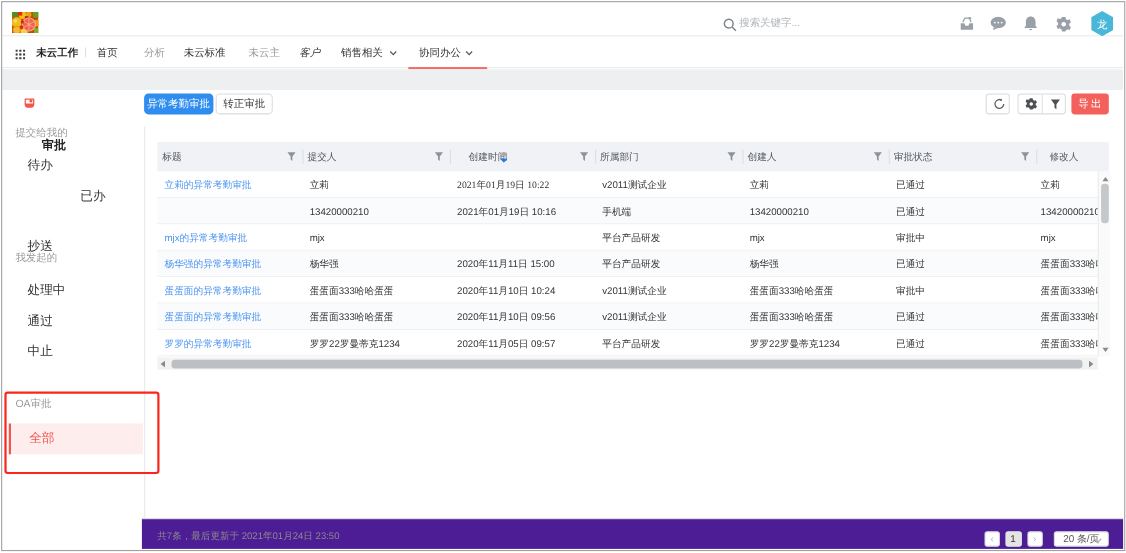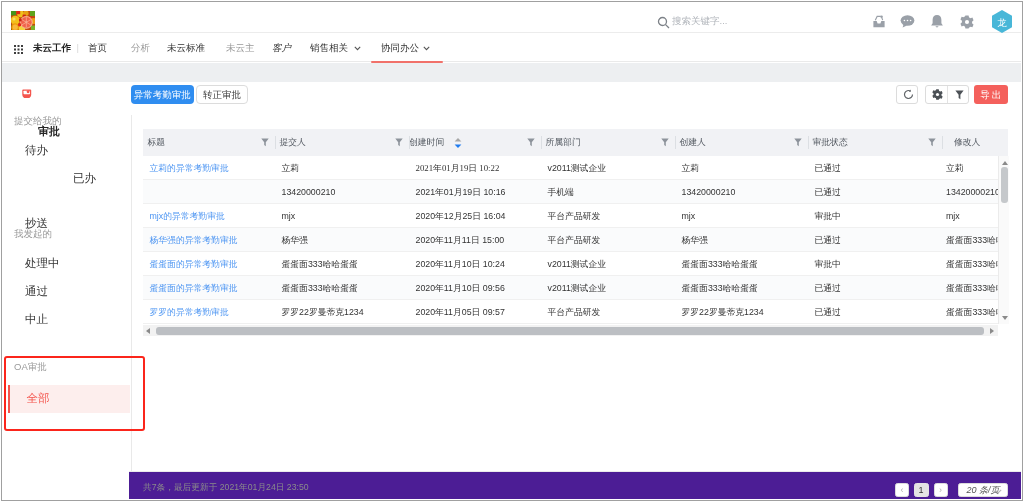--- a/index.html
+++ b/index.html
@@ -167,21 +167,21 @@
       <circle cx="7.5" cy="7.5" r="2.2" fill="#fff"></circle>
     </svg>
     <svg class="abs" style="left:953px;top:7.5px" width="9" height="10" viewBox="0 0 8 9">
       <path d="M0.3 0.5 H7.7 L4.8 4.2 V8.3 L3.2 7.1 V4.2 Z" fill="#4c5156"></path>
     </svg>
     <div id="exportbtn">导出</div>
     <div id="tablewrap">
       <div id="thead">
       <span class="th" style="left:4.5px">标题</span>
       <span class="th" style="left:136.5px">提交人</span>
-      <span class="th" style="left:266px">创建时间</span>
+      <span class="th" style="left:283px">创建时间</span>
       <span class="th" style="left:402.5px">所属部门</span>
       <span class="th" style="left:536.5px">创建人</span>
       <span class="th" style="left:669.5px">审批状态</span>
       <span class="th" style="left:811px">修改人</span>
       <div class="thdiv" style="left:132.0px"></div>
       <div class="thdiv" style="left:266.0px"></div>
       <div class="thdiv" style="left:398.0px"></div>
       <div class="thdiv" style="left:532.0px"></div>
       <div class="thdiv" style="left:665.0px"></div>
       <div class="thdiv" style="left:799.0px"></div>
@@ -224,21 +224,20 @@
           <span class="cell" style="left:266.0px;width:132.0px;padding-left:6.5px;">2021年01月19日 10:16</span>
           <span class="cell" style="left:398.0px;width:134.0px;padding-left:6.5px;">手机端</span>
           <span class="cell" style="left:532.0px;width:133.0px;padding-left:6.5px;">13420000210</span>
           <span class="cell" style="left:665.0px;width:134.0px;padding-left:6.5px;">已通过</span>
           <span class="cell" style="left:799.0px;width:57.0px;padding-left:4.0px;">13420000210</span>
           <div class="rborder"></div>
         </div>
       <div class="row" style="top:74.6px">
           <span class="cell link" style="left:0.0px;width:132.0px;padding-left:6.5px;">mjx的异常考勤审批</span>
           <span class="cell" style="left:132.0px;width:134.0px;padding-left:6.5px;">mjx</span>
-          <span class="cell" style="left:266.0px;width:132.0px;padding-left:6.5px;">2020年12月25日 16:04</span>
           <span class="cell" style="left:398.0px;width:134.0px;padding-left:6.5px;">平台产品研发</span>
           <span class="cell" style="left:532.0px;width:133.0px;padding-left:6.5px;">mjx</span>
           <span class="cell" style="left:665.0px;width:134.0px;padding-left:6.5px;">审批中</span>
           <span class="cell" style="left:799.0px;width:57.0px;padding-left:4.0px;">mjx</span>
           <div class="rborder"></div>
         </div>
       <div class="row alt" style="top:98.7px">
           <span class="cell link" style="left:0.0px;width:132.0px;padding-left:6.5px;">杨华强的异常考勤审批</span>
           <span class="cell" style="left:132.0px;width:134.0px;padding-left:6.5px;">杨华强</span>
           <span class="cell" style="left:266.0px;width:132.0px;padding-left:6.5px;">2020年11月11日 15:00</span>
@@ -297,18 +296,18 @@
         </svg>
         <div id="hthumb"></div>
       </div>
     </div>
   </div>
   <div id="footer">
     <span id="foottext">共7条，最后更新于 2021年01月24日 23:50</span>
     <div class="pgbox" style="left:766px;width:14px;color:#b0b0b0;">‹</div>
     <div class="pgbox" style="left:784.5px;width:15px;background:#e4e4e4;border-color:#e4e4e4;color:#333;">1</div>
     <div class="pgbox" style="left:804.5px;width:14px;color:#b0b0b0;">›</div>
-    <div class="pgbox" style="left:829px;width:50px;color:#555;font-style:italic;">20 条/页<svg class="abs" style="right:5px;top:5px" width="8" height="5" viewBox="0 0 8 5" fill="none" stroke="#b5b5b5" stroke-width="1.1">
+    <div class="pgbox" style="left:829px;width:50px;color:#555;">20 条/页<svg class="abs" style="right:5px;top:5px" width="8" height="5" viewBox="0 0 8 5" fill="none" stroke="#b5b5b5" stroke-width="1.1">
         <path d="M0.8 0.8 L4 4 L7.2 0.8"></path>
       </svg></div>
   </div>
   <div id="annot"></div>
   <div id="frame"></div>
 
 </body></html>

